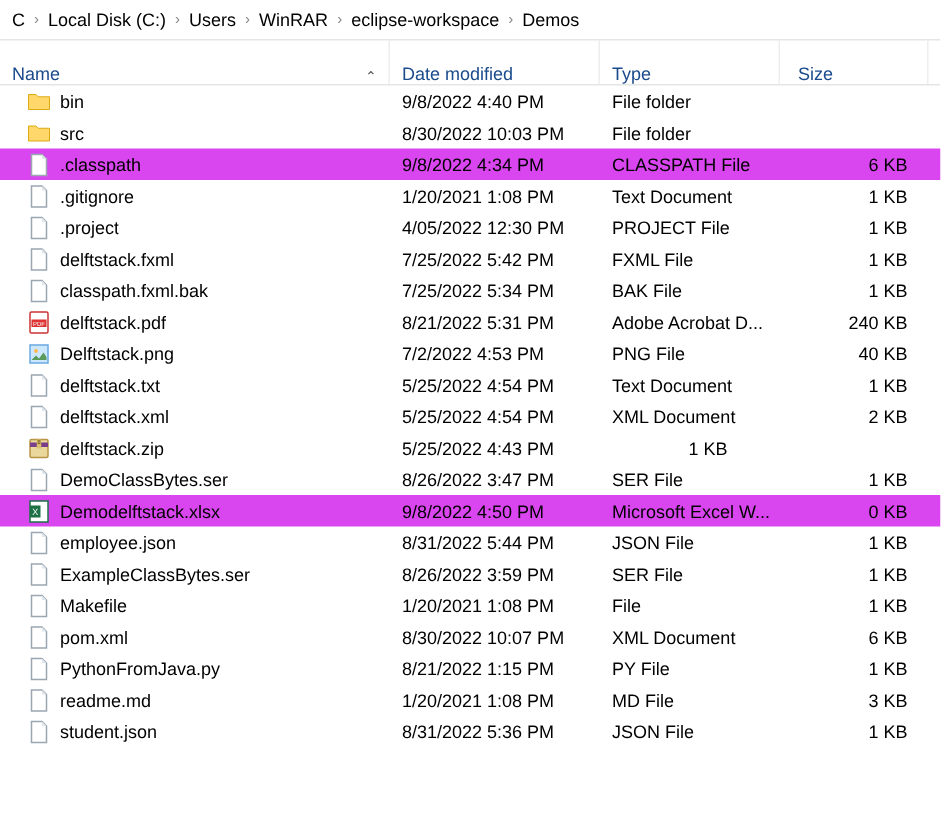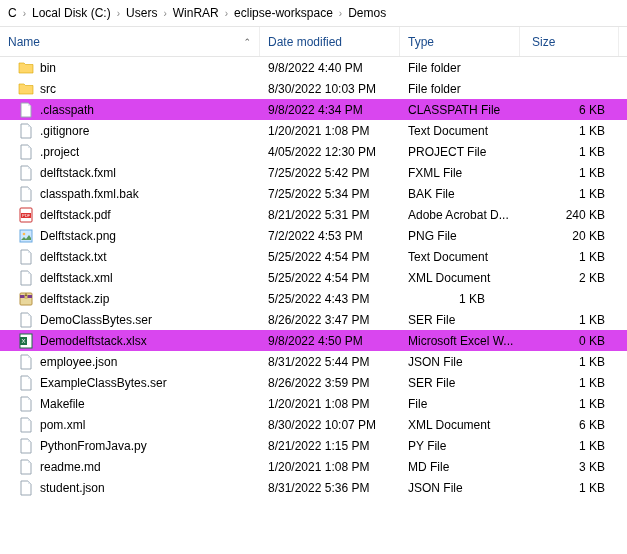--- a/index.html
+++ b/index.html
@@ -34,21 +34,21 @@
       user-select: none;
     }
     .col-name { width: 260px; padding-left: 8px; display:flex; align-items:center; gap:4px;}
     .col-date { width: 140px; padding-left: 8px;}
     .col-type { width: 120px; padding-left: 8px;}
     .col-size { width: 99px; padding-right: 14px; text-align: right;}
     .headers > div {
       border-right: 1px solid #eee;
       height: 100%;
       display: flex;
-      align-items: center;
+      align-items: flex-end;
     }
     .headers .col-size { justify-content: flex-start; padding-left: 12px; text-align:left;}
     .sort-caret { font-size: 9px; color: #555; margin-left: auto; margin-right: 8px;}
     .rows { }
     .row {
       display: flex;
       align-items: center;
       height: 21px;
       font-size: 12px;
       color: #000;
@@ -227,21 +227,21 @@
           <svg viewBox="0 0 16 16">
             <rect x="2" y="2" width="12" height="12" fill="#cde7ff" stroke="#6aa9e0"></rect>
             <circle cx="6" cy="6" r="1.3" fill="#ffb84d"></circle>
             <path d="M3 12l3-3 2 2 3-4 2 3v2H3z" fill="#5a9b5a"></path>
           </svg>
         </span>
         <span class="name-text">Delftstack.png</span>
       </div>
       <div class="col-date">7/2/2022 4:53 PM</div>
       <div class="col-type">PNG File</div>
-      <div class="col-size">20 KB</div>
+      <div class="col-size">40 KB</div>
     </div>
     <div class="row">
       <div class="col-name">
         <span class="icon">
           <svg viewBox="0 0 16 16">
             <path fill="#fff" stroke="#9aa7b3" stroke-width="1" d="M3 1h7l3 3v11H3z"></path>
             <path fill="#dfe6ec" d="M10 1v3h3z"></path>
           </svg>
         </span>
         <span class="name-text">delftstack.txt</span>

